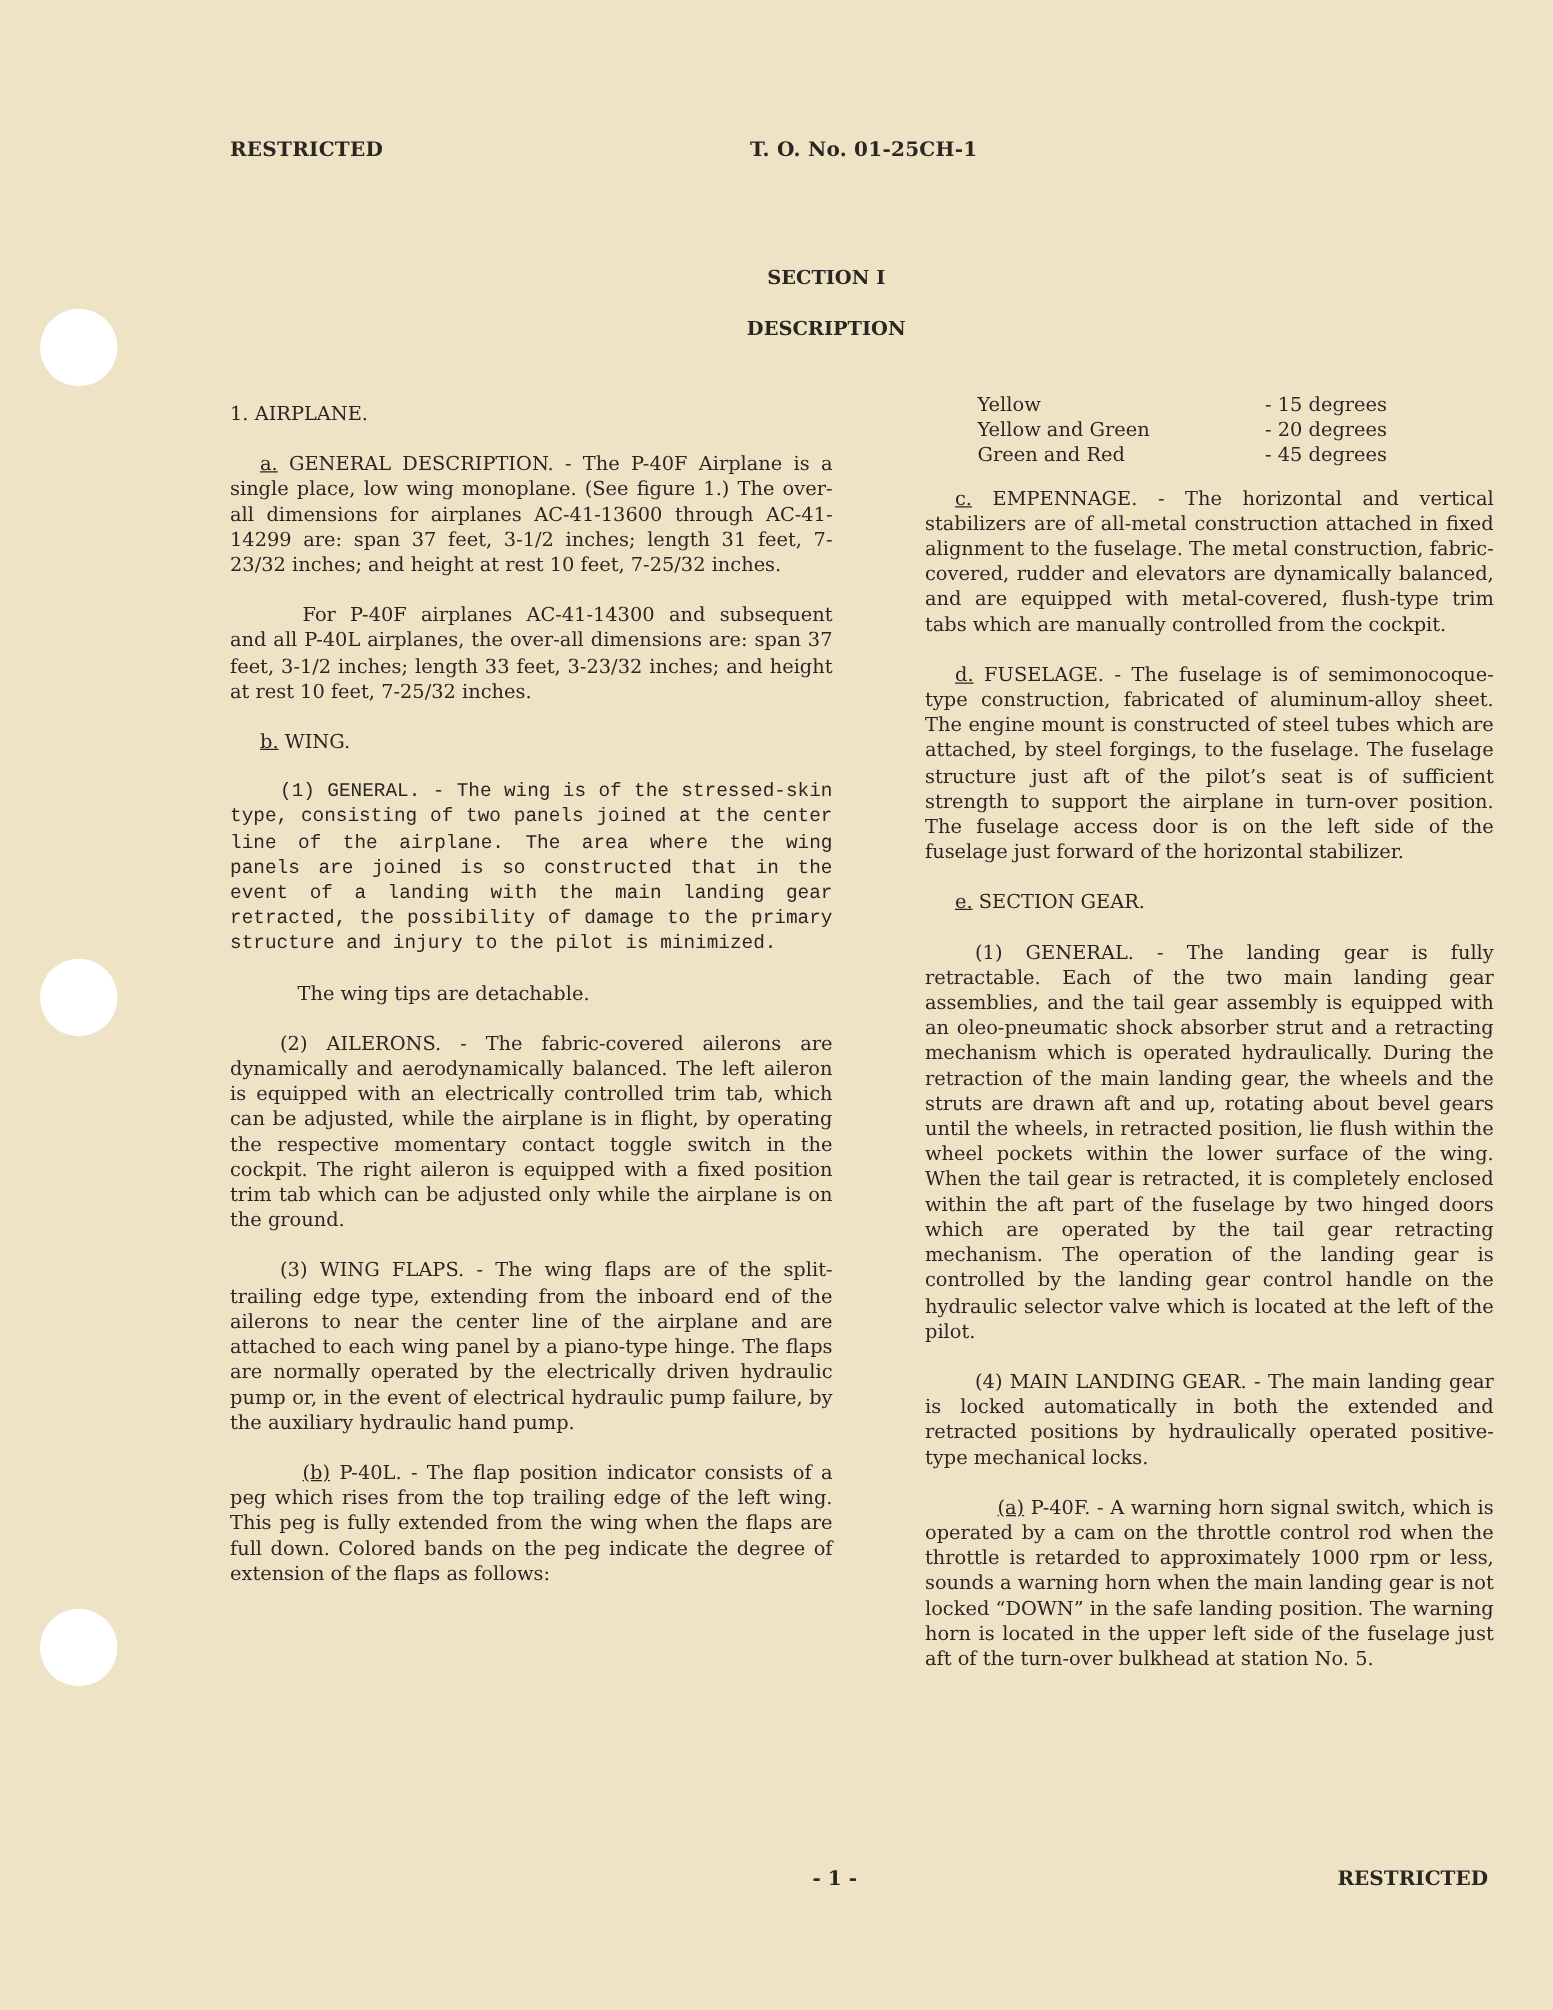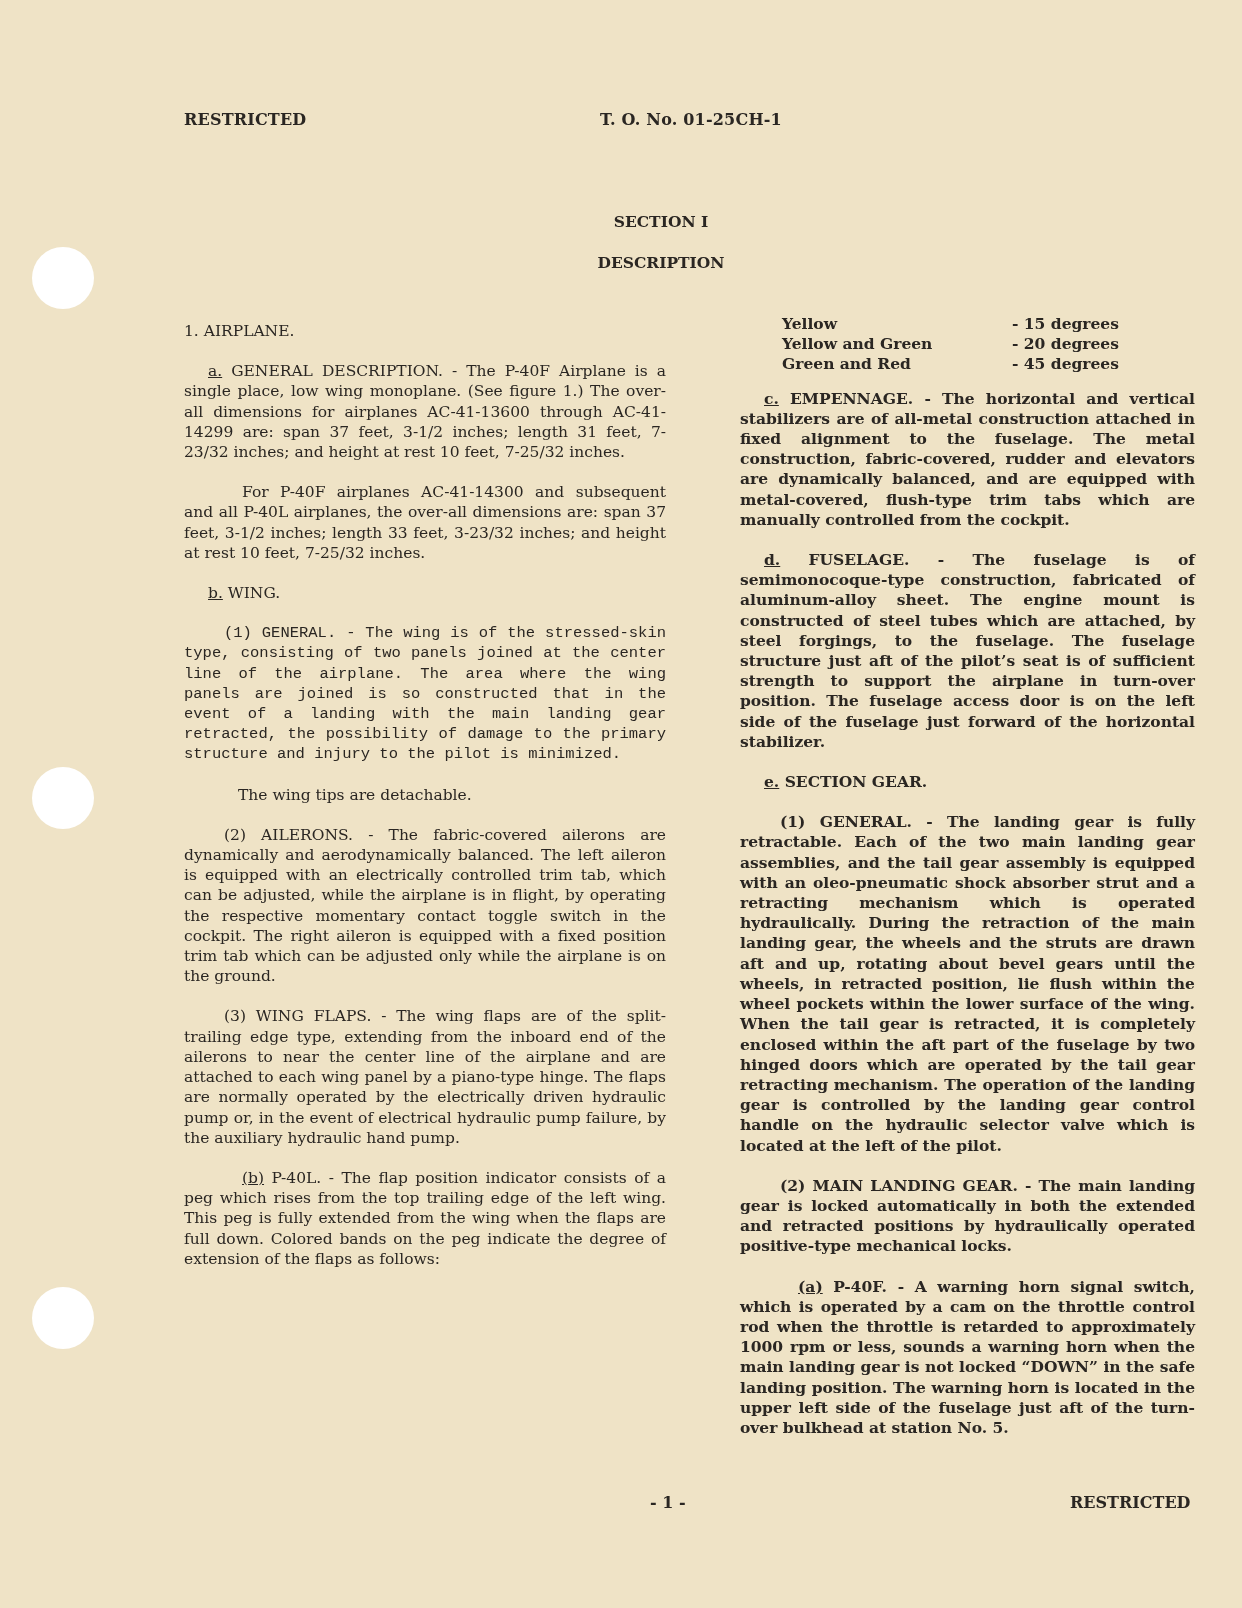--- a/index.html
+++ b/index.html
@@ -38,31 +38,31 @@
   <p class="ind2" style="text-indent:24px;"><span class="u">a.</span> <span>GENERAL DESCRIPTION. - The P-40F Airplane is a single place, low wing monoplane. (See figure 1.) The over-all dimensions for airplanes AC-41-13600 through AC-41-14299 are: span 37 feet, 3-1/2 inches; length 31 feet, 7-23/32 inches; and height at rest 10 feet, 7-25/32 inches.</span></p>
   <p class="ind">For P-40F airplanes AC-41-14300 and subsequent and all P-40L airplanes, the over-all dimensions are: span 37 feet, 3-1/2 inches; length 33 feet, 3-23/32 inches; and height at rest 10 feet, 7-25/32 inches.</p>
   <p style="text-indent:24px;"><span class="u">b.</span> <span>WING.</span></p>
   <p style="text-indent:40px;font-family:Liberation Mono, monospace;">(1) GENERAL. - The wing is of the stressed-skin type, consisting of two panels joined at the center line of the airplane. The area where the wing panels are joined is so constructed that in the event of a landing with the main landing gear retracted, the possibility of damage to the primary structure and injury to the pilot is minimized.</p>
   <p style="text-indent:54px;">The wing tips are detachable.</p>
   <p style="text-indent:40px;">(2) AILERONS. - The fabric-covered ailerons are dynamically and aerodynamically balanced. The left aileron is equipped with an electrically controlled trim tab, which can be adjusted, while the airplane is in flight, by operating the respective momentary contact toggle switch in the cockpit. The right aileron is equipped with a fixed position trim tab which can be adjusted only while the airplane is on the ground.</p>
   <p style="text-indent:40px;">(3) WING FLAPS. - The wing flaps are of the split-trailing edge type, extending from the inboard end of the ailerons to near the center line of the airplane and are attached to each wing panel by a piano-type hinge. The flaps are normally operated by the electrically driven hydraulic pump or, in the event of electrical hydraulic pump failure, by the auxiliary hydraulic hand pump.</p>
   <p class="ind"><span class="u">(b)</span> <span>P-40L. - The flap position indicator consists of a peg which rises from the top trailing edge of the left wing. This peg is fully extended from the wing when the flaps are full down. Colored bands on the peg indicate the degree of extension of the flaps as follows:</span></p>
 </div>
 
-<div class="col" style="left:740px; top:314px; width:455px;font-weight:bold;">
+<div class="col" style="left:740px; top:314px; width:455px;">
   <div class="deg">
     <span>Yellow</span>
     <span>- 15 degrees</span>
     <span>Yellow and Green</span>
     <span>- 20 degrees</span>
     <span>Green and Red</span>
     <span>- 45 degrees</span>
   </div>
   <p style="text-indent:24px;"><span class="u">c.</span> <span>EMPENNAGE. - The horizontal and vertical stabilizers are of all-metal construction attached in fixed alignment to the fuselage. The metal construction, fabric-covered, rudder and elevators are dynamically balanced, and are equipped with metal-covered, flush-type trim tabs which are manually controlled from the cockpit.</span></p>
   <p style="text-indent:24px;"><span class="u">d.</span> <span>FUSELAGE. - The fuselage is of semimonocoque-type construction, fabricated of aluminum-alloy sheet. The engine mount is constructed of steel tubes which are attached, by steel forgings, to the fuselage. The fuselage structure just aft of the pilot’s seat is of sufficient strength to support the airplane in turn-over position. The fuselage access door is on the left side of the fuselage just forward of the horizontal stabilizer.</span></p>
   <p style="text-indent:24px;"><span class="u">e.</span> <span>SECTION GEAR.</span></p>
   <p style="text-indent:40px;">(1) GENERAL. - The landing gear is fully retractable. Each of the two main landing gear assemblies, and the tail gear assembly is equipped with an oleo-pneumatic shock absorber strut and a retracting mechanism which is operated hydraulically. During the retraction of the main landing gear, the wheels and the struts are drawn aft and up, rotating about bevel gears until the wheels, in retracted position, lie flush within the wheel pockets within the lower surface of the wing. When the tail gear is retracted, it is completely enclosed within the aft part of the fuselage by two hinged doors which are operated by the tail gear retracting mechanism. The operation of the landing gear is controlled by the landing gear control handle on the hydraulic selector valve which is located at the left of the pilot.</p>
-  <p style="text-indent:40px;">(2) MAIN LANDING GEAR. - The main landing gear is locked automatically in both the extended and retracted positions by hydraulically operated positive-type mechanical locks.</p>
+  <p style="text-indent:40px;">(4) MAIN LANDING GEAR. - The main landing gear is locked automatically in both the extended and retracted positions by hydraulically operated positive-type mechanical locks.</p>
   <p class="ind"><span class="u">(a)</span> <span>P-40F. - A warning horn signal switch, which is operated by a cam on the throttle control rod when the throttle is retarded to approximately 1000 rpm or less, sounds a warning horn when the main landing gear is not locked “DOWN” in the safe landing position. The warning horn is located in the upper left side of the fuselage just aft of the turn-over bulkhead at station No. 5.</span></p>
 </div>
 
 <div class="foot" style="left:650px;">- 1 -</div>
 <div class="foot" style="left:1070px;">RESTRICTED</div>
 
 </body></html>

